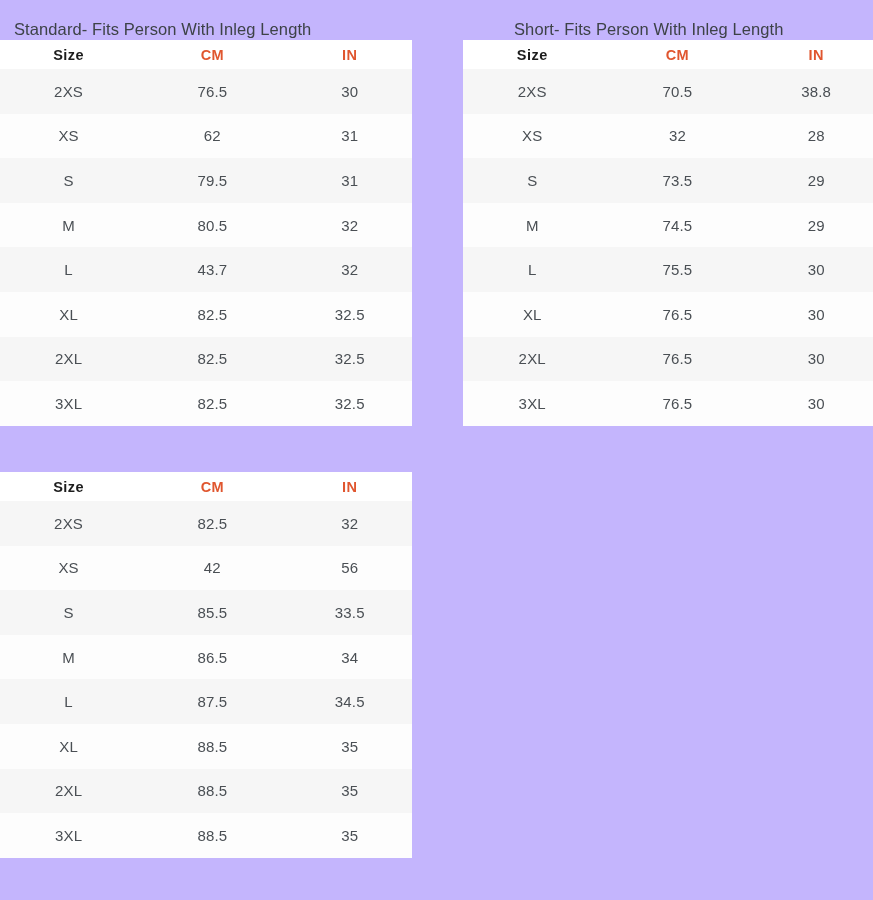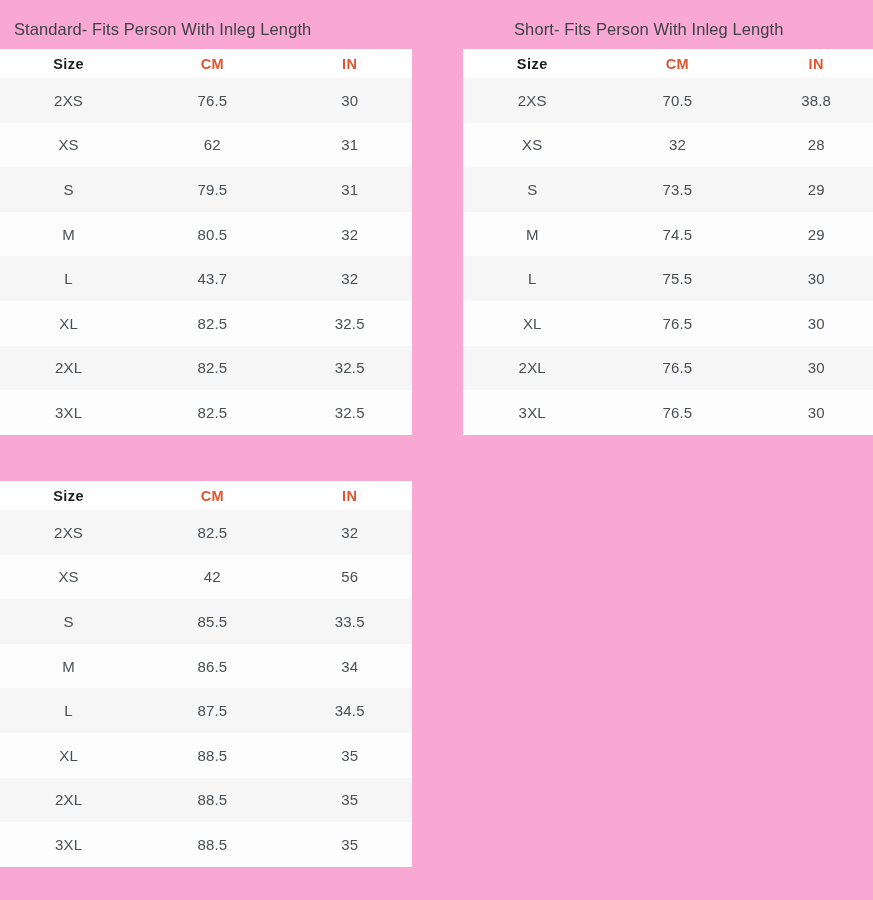--- a/index.html
+++ b/index.html
@@ -12,21 +12,21 @@
     background: #FFFFFF;
     font-family: "Liberation Sans", "DejaVu Sans", sans-serif;
     -webkit-font-smoothing: antialiased;
   }
 
   .page {
     position: relative;
     width: 873px;
     height: 900px;
     overflow: hidden;
-    background: #f9a8d4;
+    background: #c4b5fd;
   }
 
   
   .size-table {
     position: absolute;
     background: transparent;
   }
 
   .table-title {
     font-size: 16.5px;
@@ -36,21 +36,20 @@
     white-space: nowrap;
     line-height: 22px;
     margin: 0;
     padding: 0;
   }
 
   .tbl {
     width: 100%;
     border-collapse: collapse;
     table-layout: fixed;
-    margin-top: 9px;
   }
 
   .tbl th, .tbl td {
     text-align: center;
     padding: 0;
     margin: 0;
     border: none;
     vertical-align: middle;
   }
 

